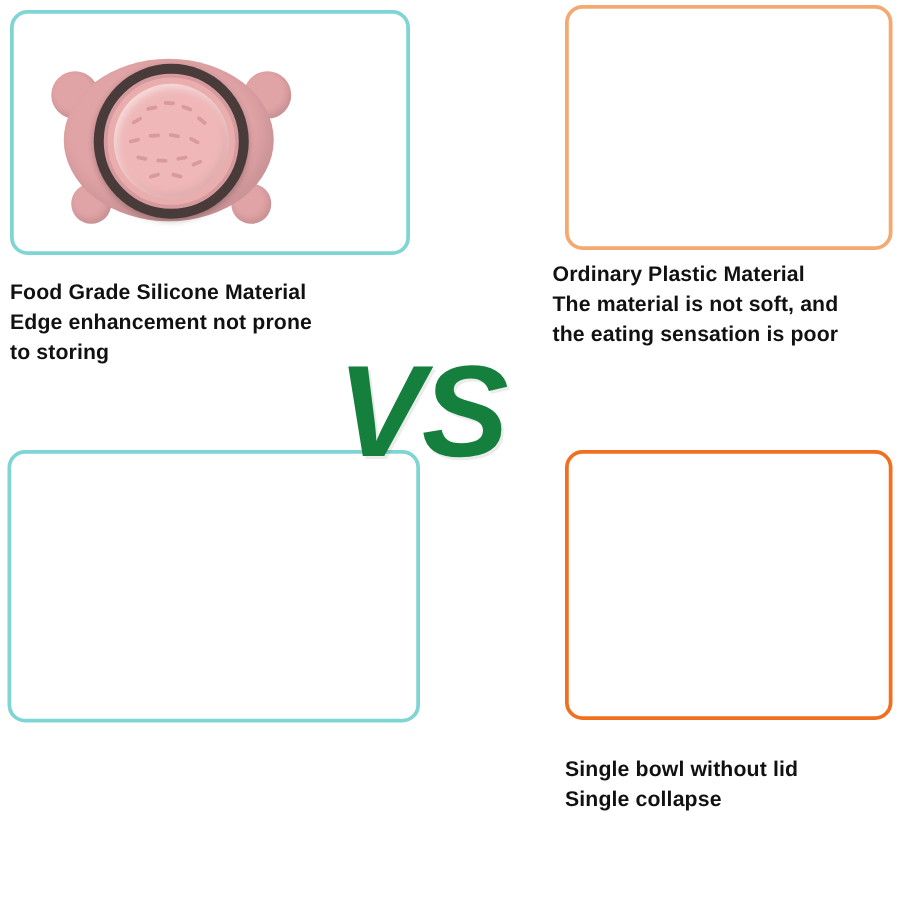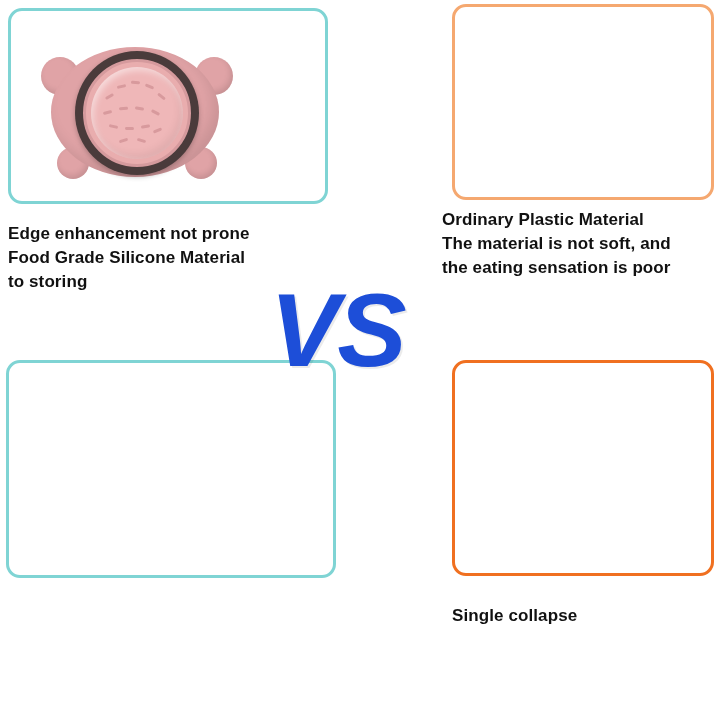--- a/index.html
+++ b/index.html
@@ -94,21 +94,21 @@
 
   
   .vs {
     position: absolute;
     left: 270px;
     top: 278px;
     font-family: "Liberation Sans", sans-serif;
     font-weight: bold;
     font-size: 104px;
     letter-spacing: -2px;
-    color: #1d4ed8;
+    color: #15803d;
     line-height: 1;
     font-style: italic;
     text-shadow: 2px 2px 0 rgba(0,0,0,0.08);
   }
 
   
   .cap {
     position: absolute;
     color: #111111;
     font-weight: bold;
@@ -164,29 +164,30 @@
     
   </div>
 
   <div class="frame frame-br">
     
   </div>
 
   <div class="vs">VS</div>
 
   <div class="cap cap-tl">
+    <div>Food Grade Silicone Material</div>
     <div>Edge enhancement not prone</div>
-    <div>Food Grade Silicone Material</div>
     <div>to storing</div>
   </div>
 
   <div class="cap cap-tr">
     <div>Ordinary Plastic Material</div>
     <div>The material is not soft, and</div>
     <div>the eating sensation is poor</div>
   </div>
 
 
   <div class="cap cap-br">
+    <div>Single bowl without lid</div>
     <div>Single collapse</div>
   </div>
 
 </div>
 
 </body></html>

